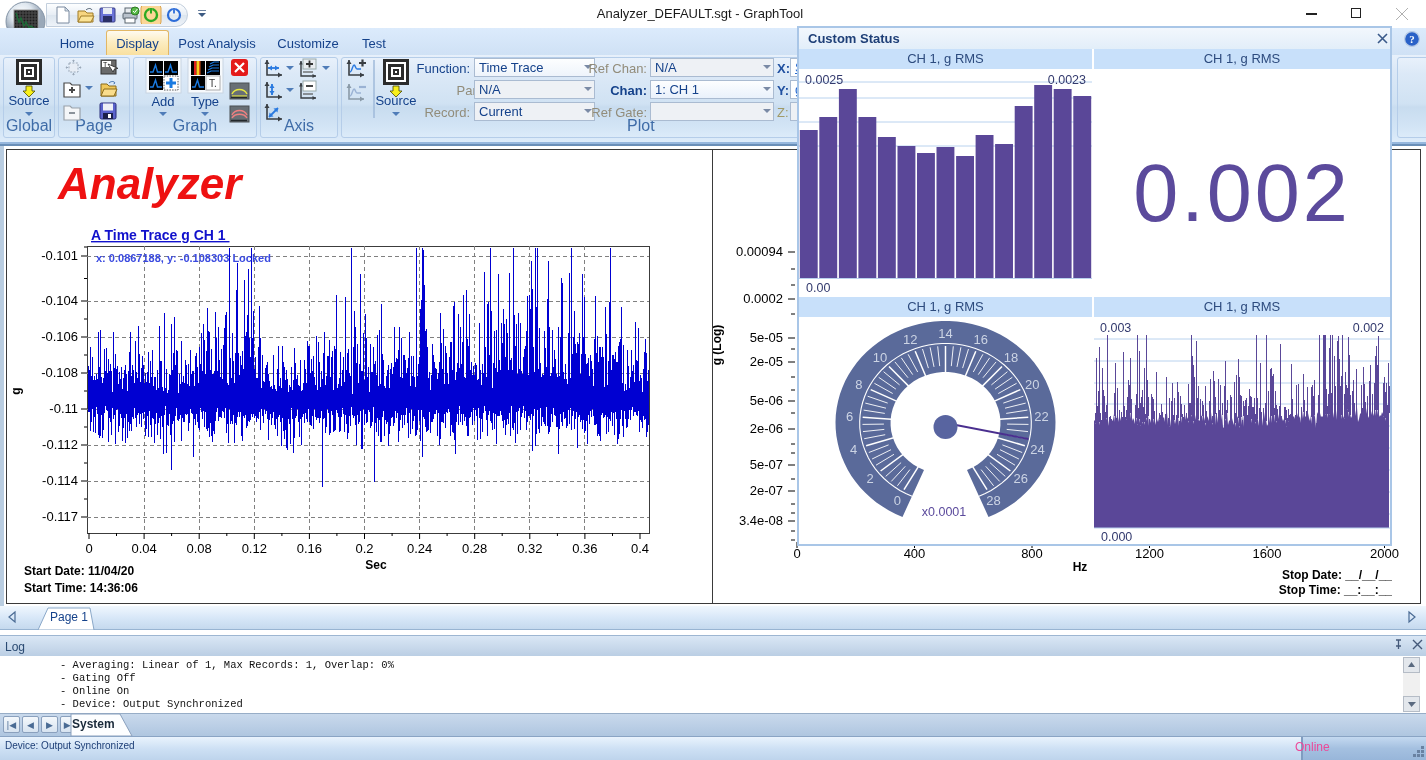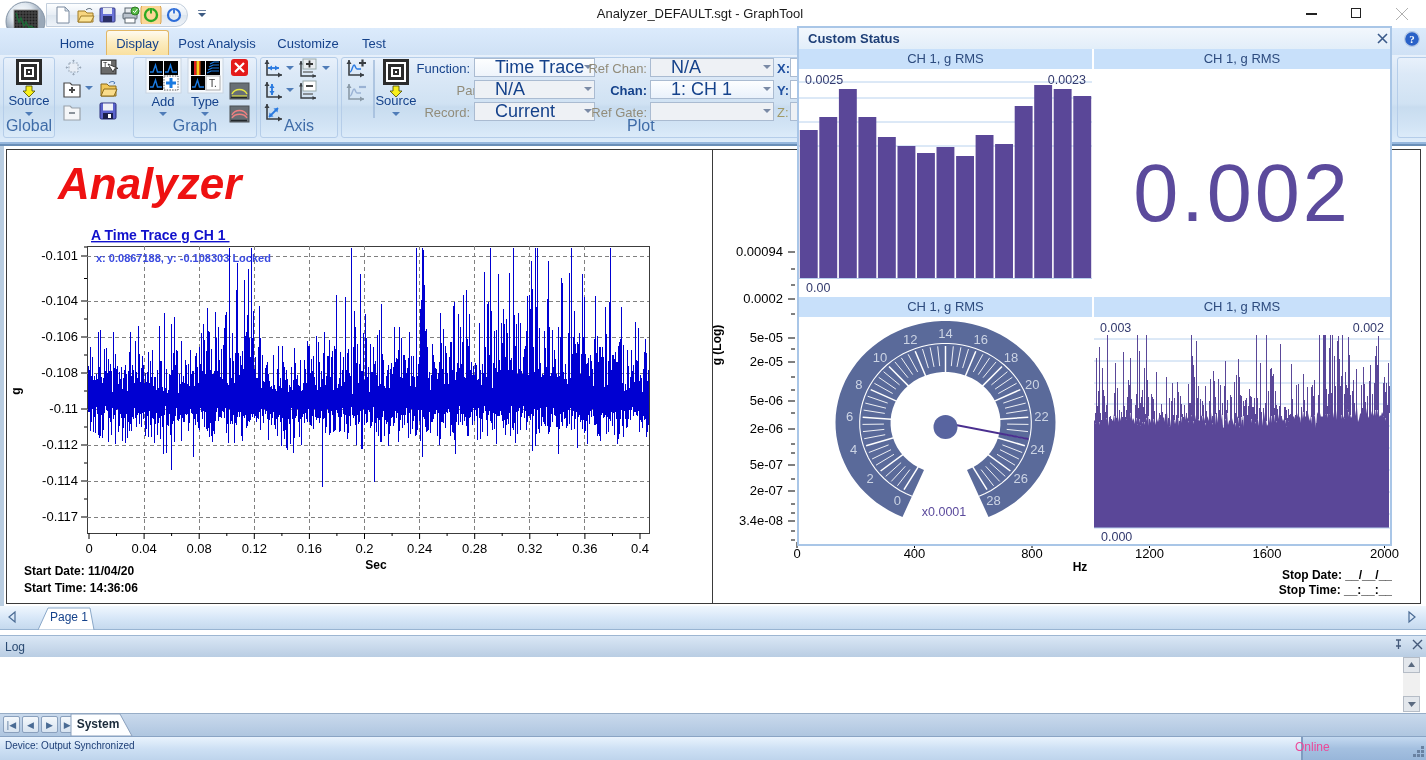--- a/index.html
+++ b/index.html
@@ -1,21 +1,21 @@
 <!DOCTYPE html>
 <html><head><meta charset="utf-8"><style>
 *{margin:0;padding:0;box-sizing:border-box}
 html,body{width:1426px;height:760px;overflow:hidden;font-family:"Liberation Sans",sans-serif}
 .abs{position:absolute}
 #app{position:relative;width:1277px;height:760px;background:#fff}
 .tab{position:absolute;top:4px;height:23px;line-height:23px;font-size:13px;color:#15428b;text-align:center}
 .rgroup{position:absolute;top:2px;height:81px;border:1px solid #b5cde9;border-radius:3px;
  background:linear-gradient(180deg,#e8f1fb,#dce9f7 20%,#d0e2f3 58%,#c8dcef 62%,#d2e4f5 86%,#dcebf9)}
 .rglabel{position:absolute;bottom:2px;width:100%;text-align:center;font-size:16px;color:#3f6ca8}
-.combo{position:absolute;height:19px;background:#fff;border:1px solid #aabbd1;font-size:18px;color:#15428b;line-height:17px;padding-left:20px}
+.combo{position:absolute;height:19px;background:#fff;border:1px solid #aabbd1;font-size:13px;color:#15428b;line-height:17px;padding-left:4px}
 .combo .da{position:absolute;right:2px;top:6px;width:0;height:0;border-left:4px solid transparent;border-right:4px solid transparent;border-top:4px solid #7a8aa5}
 .flabel{position:absolute;font-size:13px;color:#15428b}
 .flabel.dim{color:#928c7a}
 .cshead{position:absolute;height:20px;background:#c8e0fa;color:#2d4b7e;font-size:13px;text-align:center;line-height:20px}
 .navbtn{position:absolute;top:3px;width:17px;height:17px;background:linear-gradient(#f4f8fc,#d7e3f0);border:1px solid #8aa0bd;border-radius:2px;color:#4a6b94;font-size:9px;text-align:center;line-height:16px}
 </style></head>
 <body>
 <div id="app">
 <div class="abs" style="left:0;top:0;width:1426px;height:28px;background:#fff"></div>
 <div class="abs" style="left:0;top:6px;width:1400px;text-align:center;font-size:13px;color:#1a1a1a">Analyzer_DEFAULT.sgt - GraphTool</div>
@@ -85,20 +85,23 @@
 <div class="tab" style="left:172px;top:32px;width:90px">Post Analysis</div>
 <div class="tab" style="left:272px;top:32px;width:72px">Customize</div>
 <div class="tab" style="left:355px;top:32px;width:38px">Test</div>
 <svg class="abs" style="left:1404px;top:31px" width="16" height="16">
       <circle cx="8" cy="8" r="7.4" fill="#2a62c8" stroke="#b9cce6" stroke-width="1.2"></circle>
       <text x="8" y="12" text-anchor="middle" font-size="11" font-weight="bold" fill="#fff" font-family="Liberation Serif">?</text>
     </svg>
 <div class="abs" style="left:0;top:55px;width:1426px;height:89px;background:linear-gradient(#e7f0fb,#dbe8f7 18%,#d0e2f3 56%,#c9ddf0 60%,#d3e5f6 86%,#deecfa);border-bottom:2px solid #96b7dd"></div>
 <div class="rgroup" style="left:3px;top:57px;width:52px">
       <div class="rglabel">Global</div>
+    </div>
+<div class="rgroup" style="left:58px;top:57px;width:72px">
+      <div class="rglabel">Page</div>
     </div>
 <div class="rgroup" style="left:133px;top:57px;width:124px">
       <div class="rglabel">Graph</div>
     </div>
 <div class="rgroup" style="left:260px;top:57px;width:78px">
       <div class="rglabel">Axis</div>
     </div>
 <div class="rgroup" style="left:341px;top:57px;width:594px">
       <div class="rglabel" style="text-align:left;padding-left:285px">Plot</div>
     </div>
@@ -420,38 +423,44 @@
     </svg>
 <div class="abs" style="left:0;top:635px;width:1426px;height:22px;background:linear-gradient(#dae7f5,#b9cde3);border-top:1px solid #9db6d2">
       <span style="position:absolute;left:5px;top:4px;font-size:12px;color:#2a4a72">Log</span>
     </div>
 <svg class="abs" style="left:1392px;top:638px" width="13" height="13">
       <path d="M4 2h5M6.5 2v6M4 8h5M6.5 8v3" stroke="#44597a" stroke-width="1.3" fill="none"></path>
     </svg>
 <svg class="abs" style="left:1412px;top:639px" width="11" height="11">
       <path d="M1 1l9 9M10 1l-9 9" stroke="#44597a" stroke-width="1.4"></path>
     </svg>
+<div class="abs" style="left:0;top:656px;width:1426px;height:57px;background:#fff;font-family:&quot;Liberation Mono&quot;,monospace;font-size:10.5px;color:#111">
+<div style="position:absolute;left:60px;top:3px">- Averaging: Linear of 1, Max Records: 1, Overlap: 0%</div>
+<div style="position:absolute;left:60px;top:16px">- Gating Off</div>
+<div style="position:absolute;left:60px;top:29px">- Online On</div>
+<div style="position:absolute;left:60px;top:42px">- Device: Output Synchronized</div>
+</div>
 <div class="abs" style="left:1403px;top:657px;width:17px;height:55px;background:#f0f0f0"></div>
 <div class="abs" style="left:1403px;top:657px;width:17px;height:16px;background:#e3e7ec;border:1px solid #b5bcc6"></div>
 <div class="abs" style="left:1403px;top:696px;width:17px;height:16px;background:#e3e7ec;border:1px solid #b5bcc6"></div>
 <svg class="abs" style="left:1407px;top:661px" width="9" height="8">
       <path d="M4.5 1L8 6H1z" fill="#5a6a80"></path>
     </svg>
 <svg class="abs" style="left:1407px;top:700px" width="9" height="8">
       <path d="M4.5 7L1 2h8z" fill="#5a6a80"></path>
     </svg>
 <div class="abs" style="left:0;top:713px;width:1426px;height:23px;background:linear-gradient(#c9d9ec,#afc6e0);border-top:1px solid #97adc7"></div>
 <div class="navbtn" style="left:3px;top:716px;position:absolute">|◀</div>
 <div class="navbtn" style="left:22px;top:716px;position:absolute">◀</div>
 <div class="navbtn" style="left:41px;top:716px;position:absolute">▶</div>
 <div class="navbtn" style="left:60px;top:716px;position:absolute">▶|</div>
 <svg class="abs" style="left:70px;top:713px" width="64" height="23">
       <path d="M1 1h49l12 22H1z" fill="#fdfeff" stroke="#8aa0bd"></path>
     </svg>
-<div class="abs" style="left:72px;top:717px;width:52px;font-size:12px;font-weight:bold;color:#1a2a3a;text-align:center">System</div>
+<div class="abs" style="left:72px;top:717px;width:52px;font-size:12px;font-weight:bold;color:#1a2a3a;">System</div>
 <div class="abs" style="left:0;top:736px;width:1426px;height:24px;background:linear-gradient(#e9f3fd,#cde0f4 52%,#bed4ec);border-top:1px solid #8aa4c4"></div>
 <div class="abs" style="left:5px;top:740px;font-size:10px;color:#1e3f77">Device: Output Synchronized</div>
 <div class="abs" style="left:1301px;top:737px;width:125px;height:23px;background:linear-gradient(#c4d9f0,#a4c0e0 50%,#98b6da);border-left:2px solid #7f9cc0"></div>
 <div class="abs" style="left:1295px;top:740px;font-size:12px;color:#ec4899">Online</div>
 <svg class="abs" style="left:1413px;top:746px" width="12" height="12">
       <g fill="#6a82a2">
         <rect x="8" y="0" width="3" height="3"></rect>
         <rect x="4" y="4" width="3" height="3"></rect>
         <rect x="8" y="4" width="3" height="3"></rect>
         <rect x="0" y="8" width="3" height="3"></rect>

